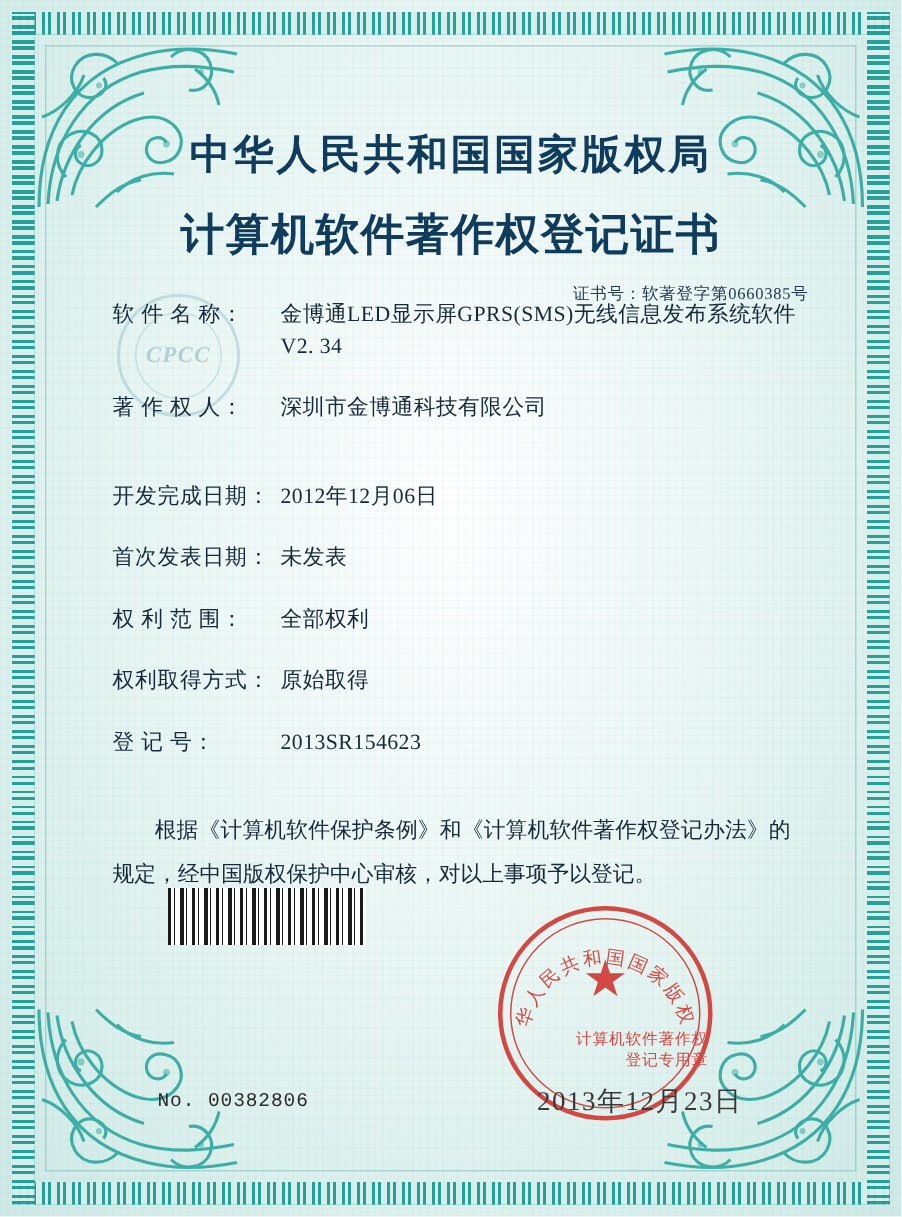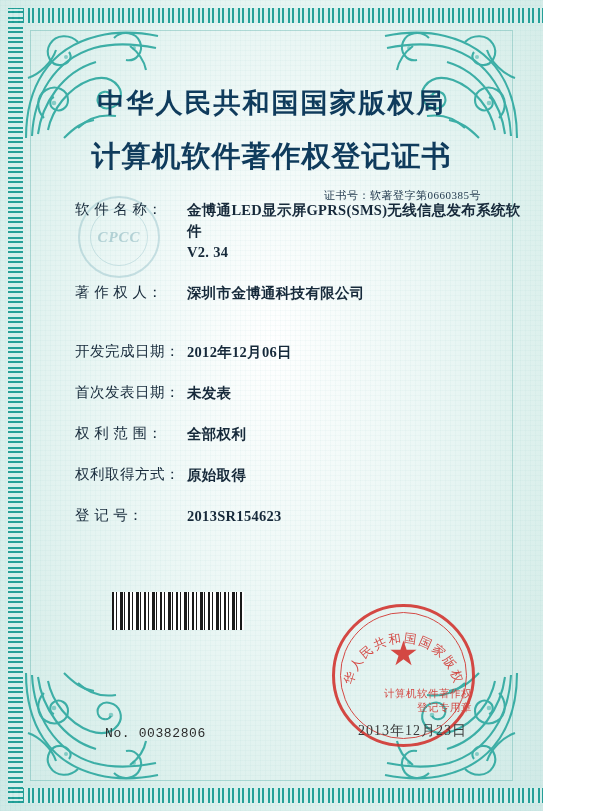--- a/index.html
+++ b/index.html
@@ -10,21 +10,21 @@
   body {
     width: 601px;
     height: 811px;
     font-family: "Liberation Serif", serif;
     overflow: hidden;
   }
 
   
   .certificate {
     position: relative;
-    width: 543px;
+    width: 601px;
     height: 811px;
     background: #e8f4f2;
     background-image:
       radial-gradient(ellipse at 50% 42%, #ffffff 0%, #eaf6f4 45%, #d8eeea 80%, #cfe9e6 100%);
     overflow: hidden;
   }
 
   
   .texture {
     position: absolute;
@@ -177,21 +177,20 @@
     flex: 0 0 112px;
     color: #16293a;
     white-space: pre;
     letter-spacing: 0.5px;
   }
   .field-value {
     flex: 1;
     color: #16293a;
     line-height: 1.45;
     letter-spacing: 0.3px;
-    font-weight: bold;
   }
   .field-row.tall { margin-bottom: 20px; }
 
   .spacer-1 { height: 18px; }
 
   
   .paragraph {
     position: absolute;
     left: 75px;
     top: 540px;
@@ -283,21 +282,21 @@
     top: 726px;
     font-size: 13px;
     color: #2b2b2b;
     letter-spacing: 0.6px;
     font-family: "Liberation Mono", monospace;
   }
   .issue-date {
     position: absolute;
     left: 358px;
     top: 722px;
-    font-size: 14px;
+    font-size: 18px;
     color: #3a3a3a;
     letter-spacing: 1px;
   }
 </style>
 </head>
 <body>
 
 <div class="certificate">
 
   <div class="texture"></div>
@@ -444,20 +443,23 @@
     <div class="field-row tall">
       <div class="field-label">权利取得方式：</div>
       <div class="field-value">原始取得</div>
     </div>
     <div class="field-row tall">
       <div class="field-label">登 记 号：</div>
       <div class="field-value">2013SR154623</div>
     </div>
   </div>
 
+  <div class="paragraph">
+    <span class="indent"></span><span>根据《计算机软件保护条例》和《计算机软件著作权登记办法》的规定，经中国版权保护中心审核，对以上事项予以登记。</span>
+  </div>
 
   <div class="barcode"></div>
 
   <div class="seal">
     <div class="seal-inner-ring"></div>
     <svg class="seal-arc" viewBox="0 0 137 137" aria-hidden="true">
       <defs>
         <path id="arcpath" d="M 18,75 A 52,52 0 0 1 119,75" fill="none"></path>
       </defs>
       <text>

